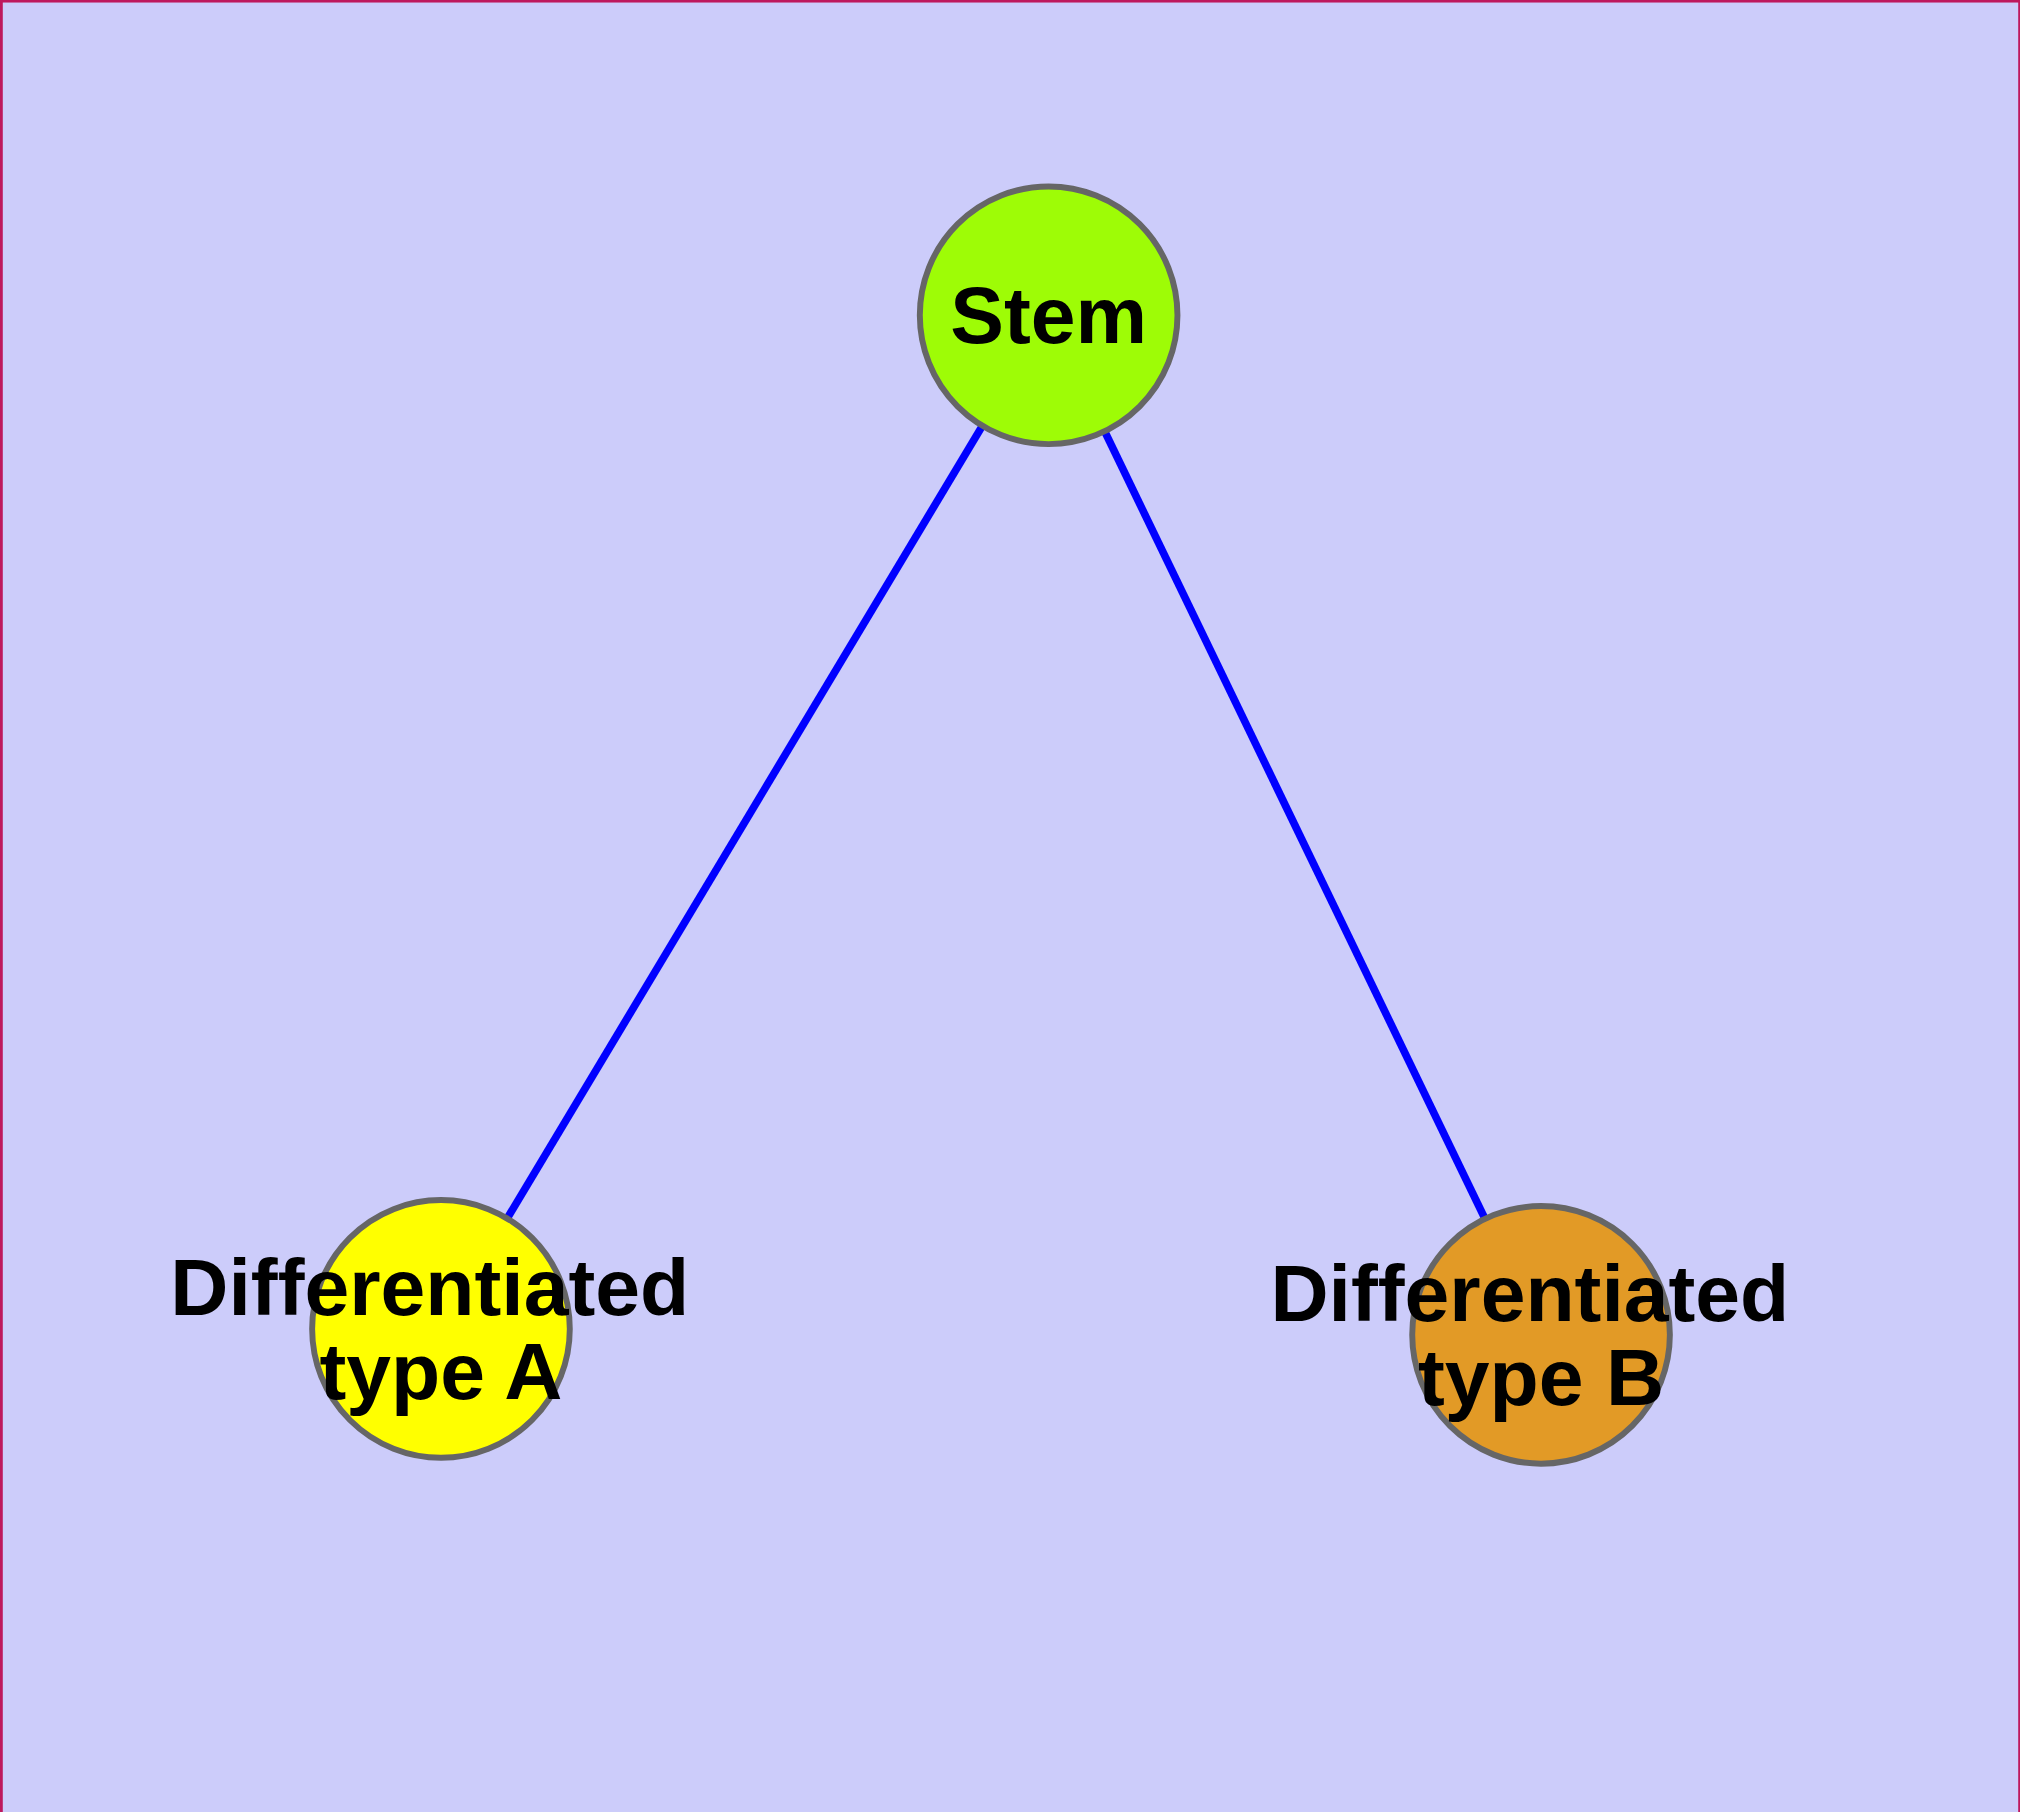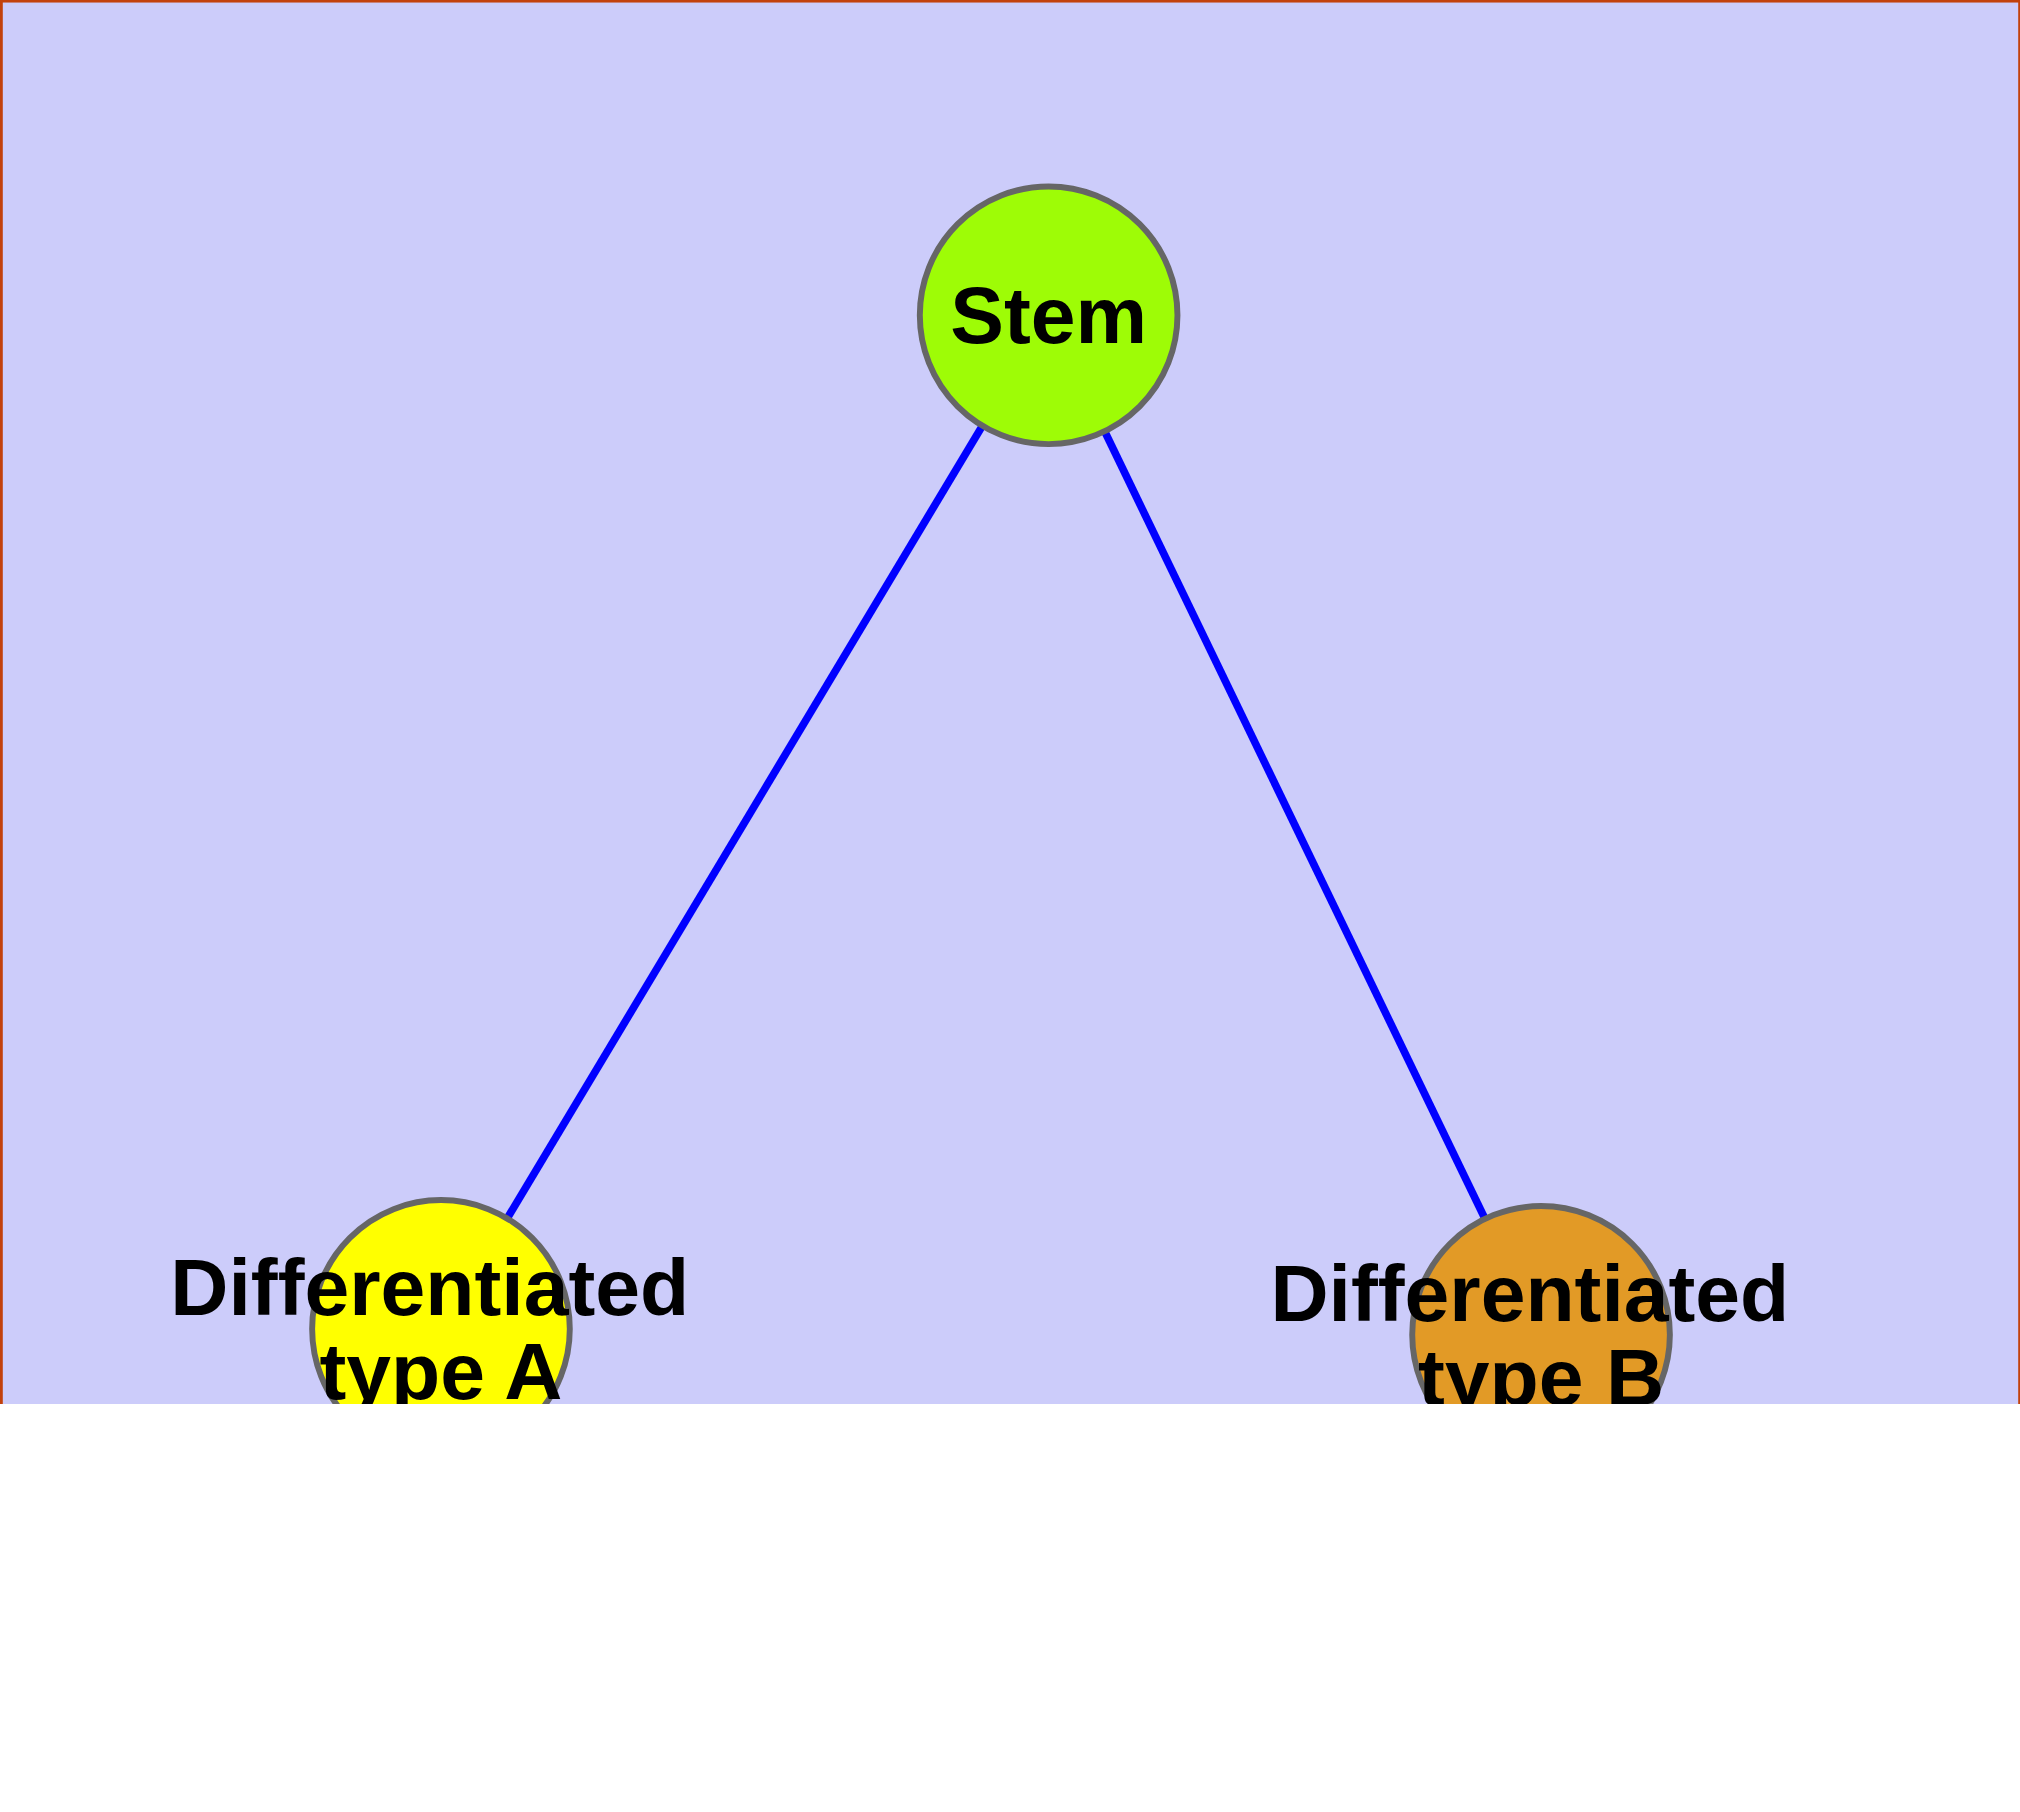--- a/index.html
+++ b/index.html
@@ -30,21 +30,21 @@
     font-family: "Liberation Sans", sans-serif;
     font-weight: bold;
     fill: #000000;
     text-anchor: middle;
     paint-order: normal;
   }
 </style>
 </head>
 <body style="background: rgb(255, 255, 255);">
 
-<div id="canvas" style="width: 2021px; height: 1404px; background: #c2410c;">
+<div id="canvas" style="width: 2021px; height: 1812px; background: #be185d;">
   <svg id="graph-svg" viewBox="0 0 2384 2138" style="width: 2021px; height: 1812px;">
 
     <rect id="bg-rect" x="3" y="3" width="2378" height="2135" fill="#ccccfa"></rect>
 
     <g id="edges-layer">
       <line id="edge-stem-to-a" x1="1237" y1="372" x2="520" y2="1568" stroke="#0000ff" stroke-width="9" stroke-linecap="butt"></line>
       <line id="edge-stem-to-b" x1="1237" y1="372" x2="1818" y2="1575" stroke="#0000ff" stroke-width="9" stroke-linecap="butt"></line>
     </g>
 
     <g id="nodes-layer">

